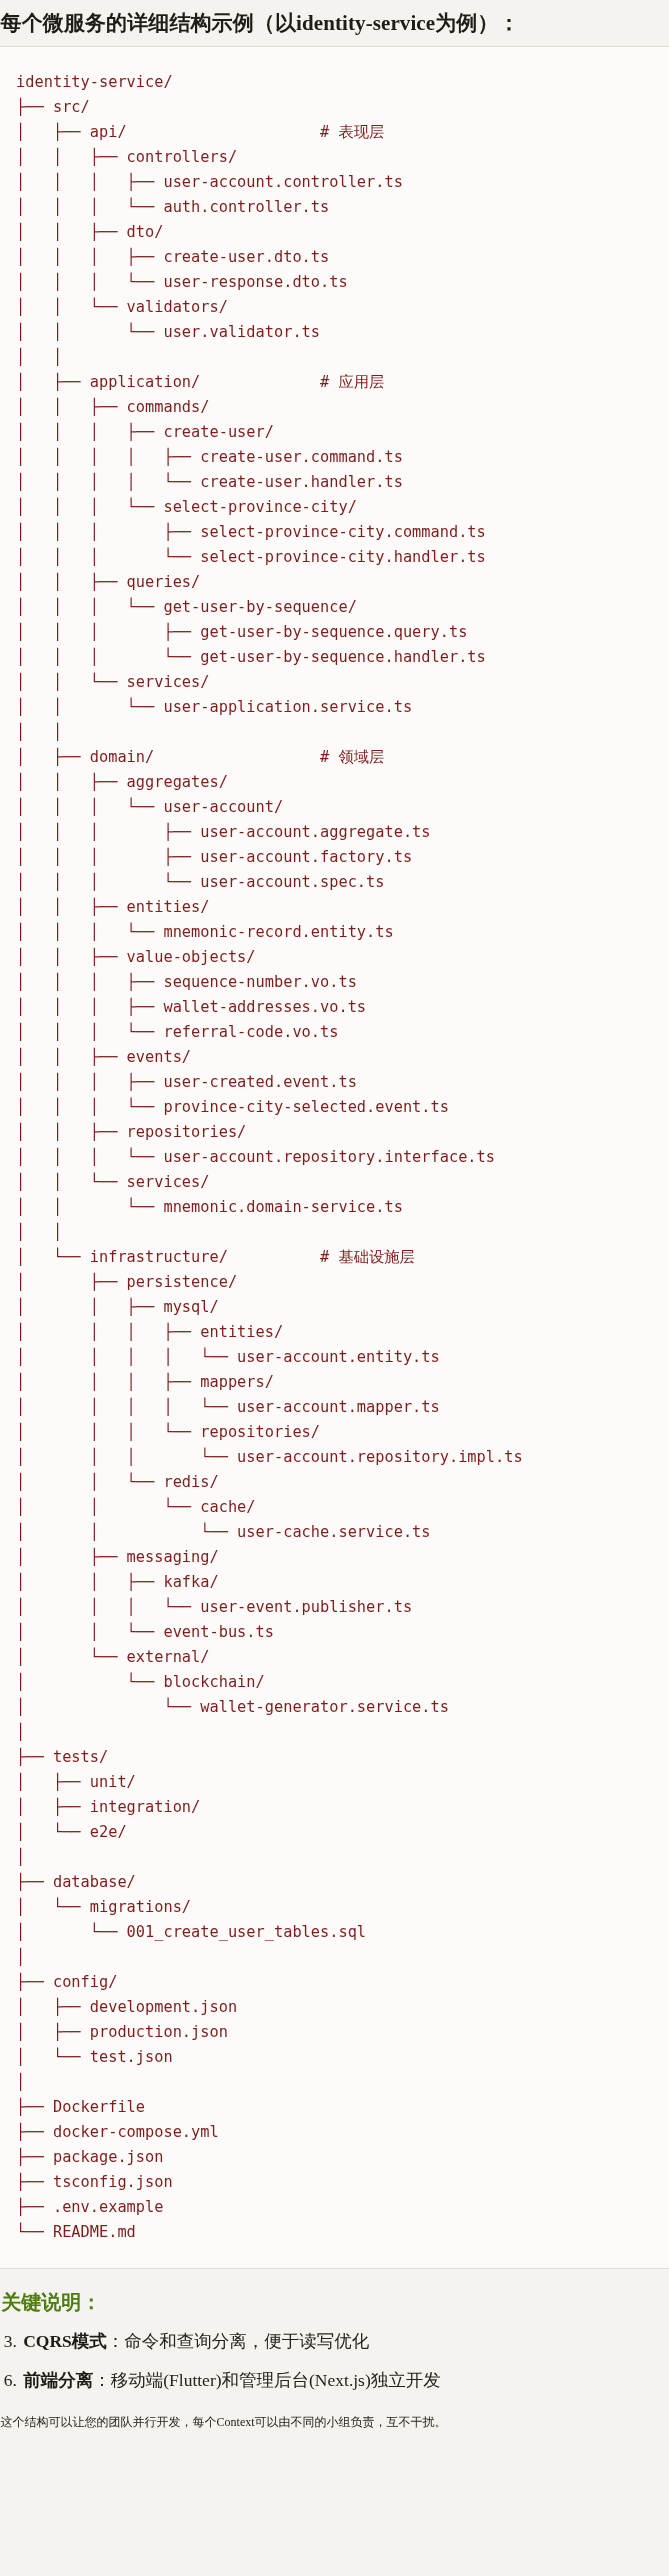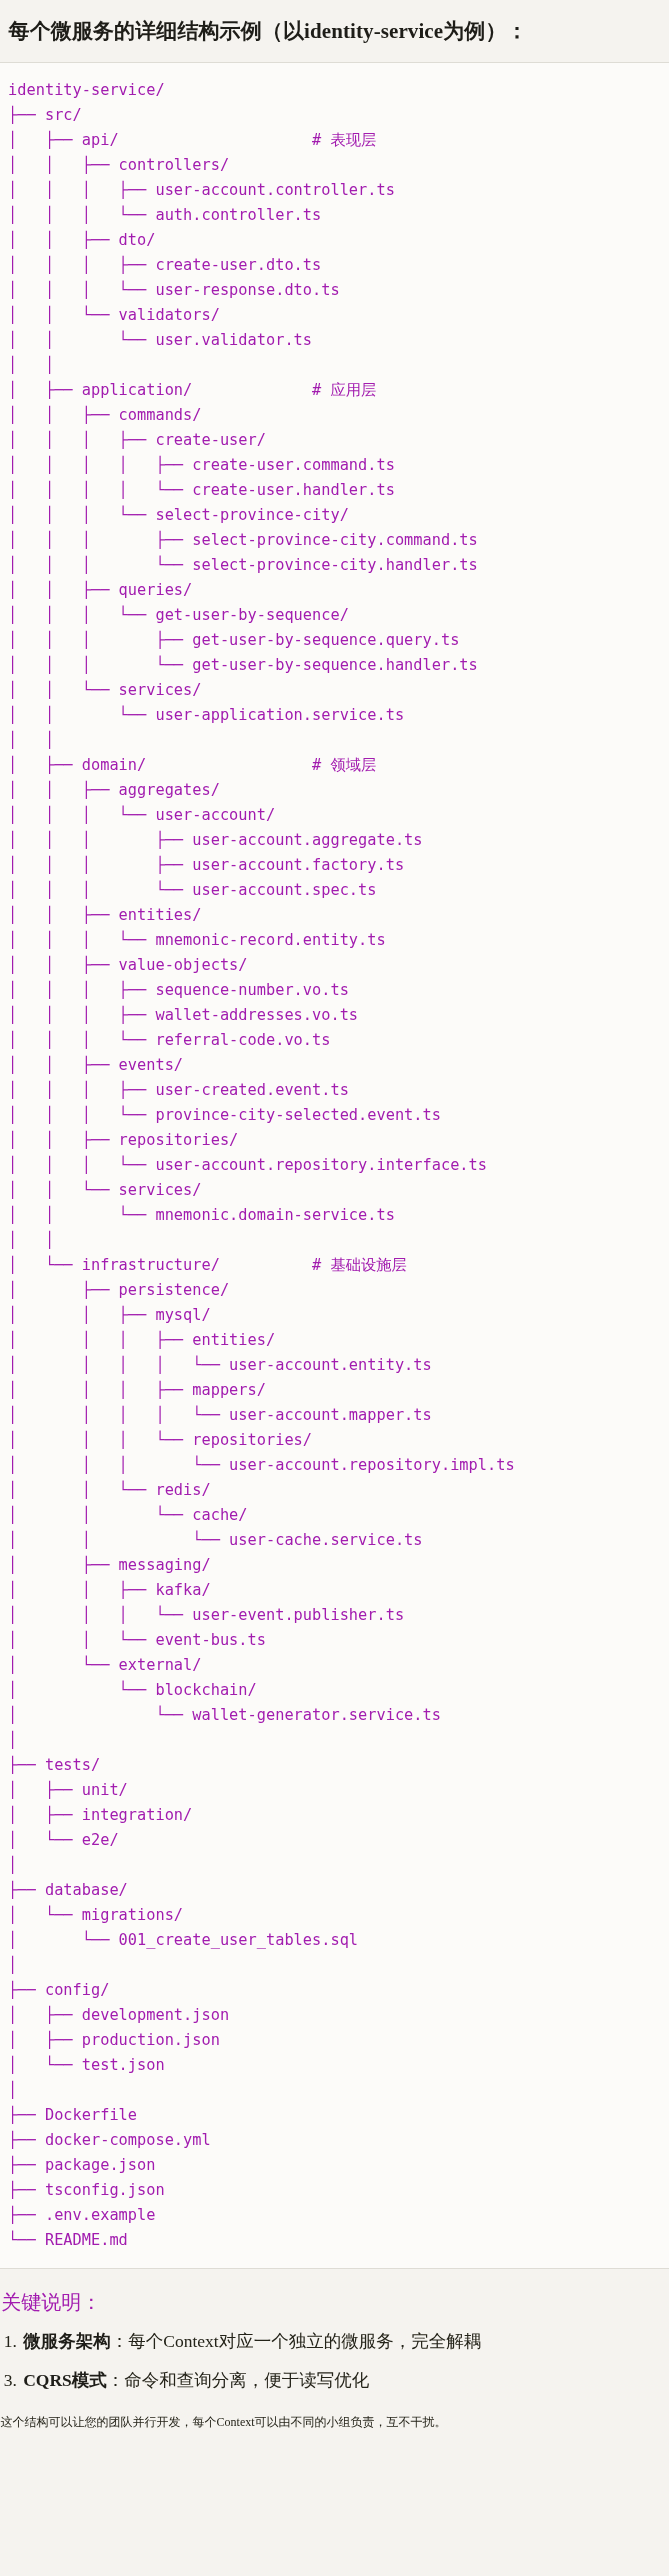--- a/index.html
+++ b/index.html
@@ -8,50 +8,50 @@
     background: #f5f3ef;
     width: 669px;
   }
   body {
     font-family: "Liberation Serif", serif;
     color: #201f1b;
     box-sizing: border-box;
     padding-bottom: 11.3px;
   }
   .page-title {
-    margin: 8px;
+    margin: 0;
     padding: 10px 6.3px 9.4px 0.6px;
     font-size: 21px;
     line-height: 1.25;
     font-weight: 700;
     color: #1e1d18;
     letter-spacing: 0.1px;
   }
   .code-block {
     background: #fcfbf9;
     border-top: 0.6px solid #dedcd5;
     border-bottom: 0.6px solid #dedcd5;
     padding: 15px 6.3px 15.6px 8.1px;
     overflow: hidden;
   }
   .code-block pre {
-    margin: 0;
+    margin: 8px;
     font-family: "DejaVu Sans Mono", "Liberation Mono", monospace;
     font-size: 15.3px;
     line-height: 25px;
-    color: #a21caf;
+    color: #7f1d1d;
     white-space: pre;
   }
   .notes-heading {
     margin: 20.6px 0 0 0;
     padding-left: 1.3px;
     font-size: 20px;
     line-height: 1.2;
-    font-weight: 400;
-    color: #a21caf;
+    font-weight: 700;
+    color: #4d7c0f;
   }
   .notes-list {
     padding-left: 3.8px;
   }
   .note-item {
     margin-top: 16.3px;
     font-size: 17.5px;
     line-height: 22.5px;
     color: #242319;
   }
@@ -163,21 +163,21 @@
 ├── package.json
 ├── tsconfig.json
 ├── .env.example
 └── README.md</pre>
 </div>
 
 <p class="notes-heading">关键说明：</p>
 
 <div class="notes-list">
   <div class="note-item">
-    <span class="note-num">1.</span><span class="note-label">微服务架构</span><span>：每个Context对应一个独立的微服务，完全解耦</span>
+    <span class="note-num">3.</span><span class="note-label">CQRS模式</span><span>：命令和查询分离，便于读写优化</span>
   </div>
   <div class="note-item">
-    <span class="note-num">3.</span><span class="note-label">CQRS模式</span><span>：命令和查询分离，便于读写优化</span>
+    <span class="note-num">6.</span><span class="note-label">前端分离</span><span>：移动端(Flutter)和管理后台(Next.js)独立开发</span>
   </div>
 </div>
 
 <p class="footer-para">这个结构可以让您的团队并行开发，每个Context可以由不同的小组负责，互不干扰。</p>
 
 
 </body></html>

